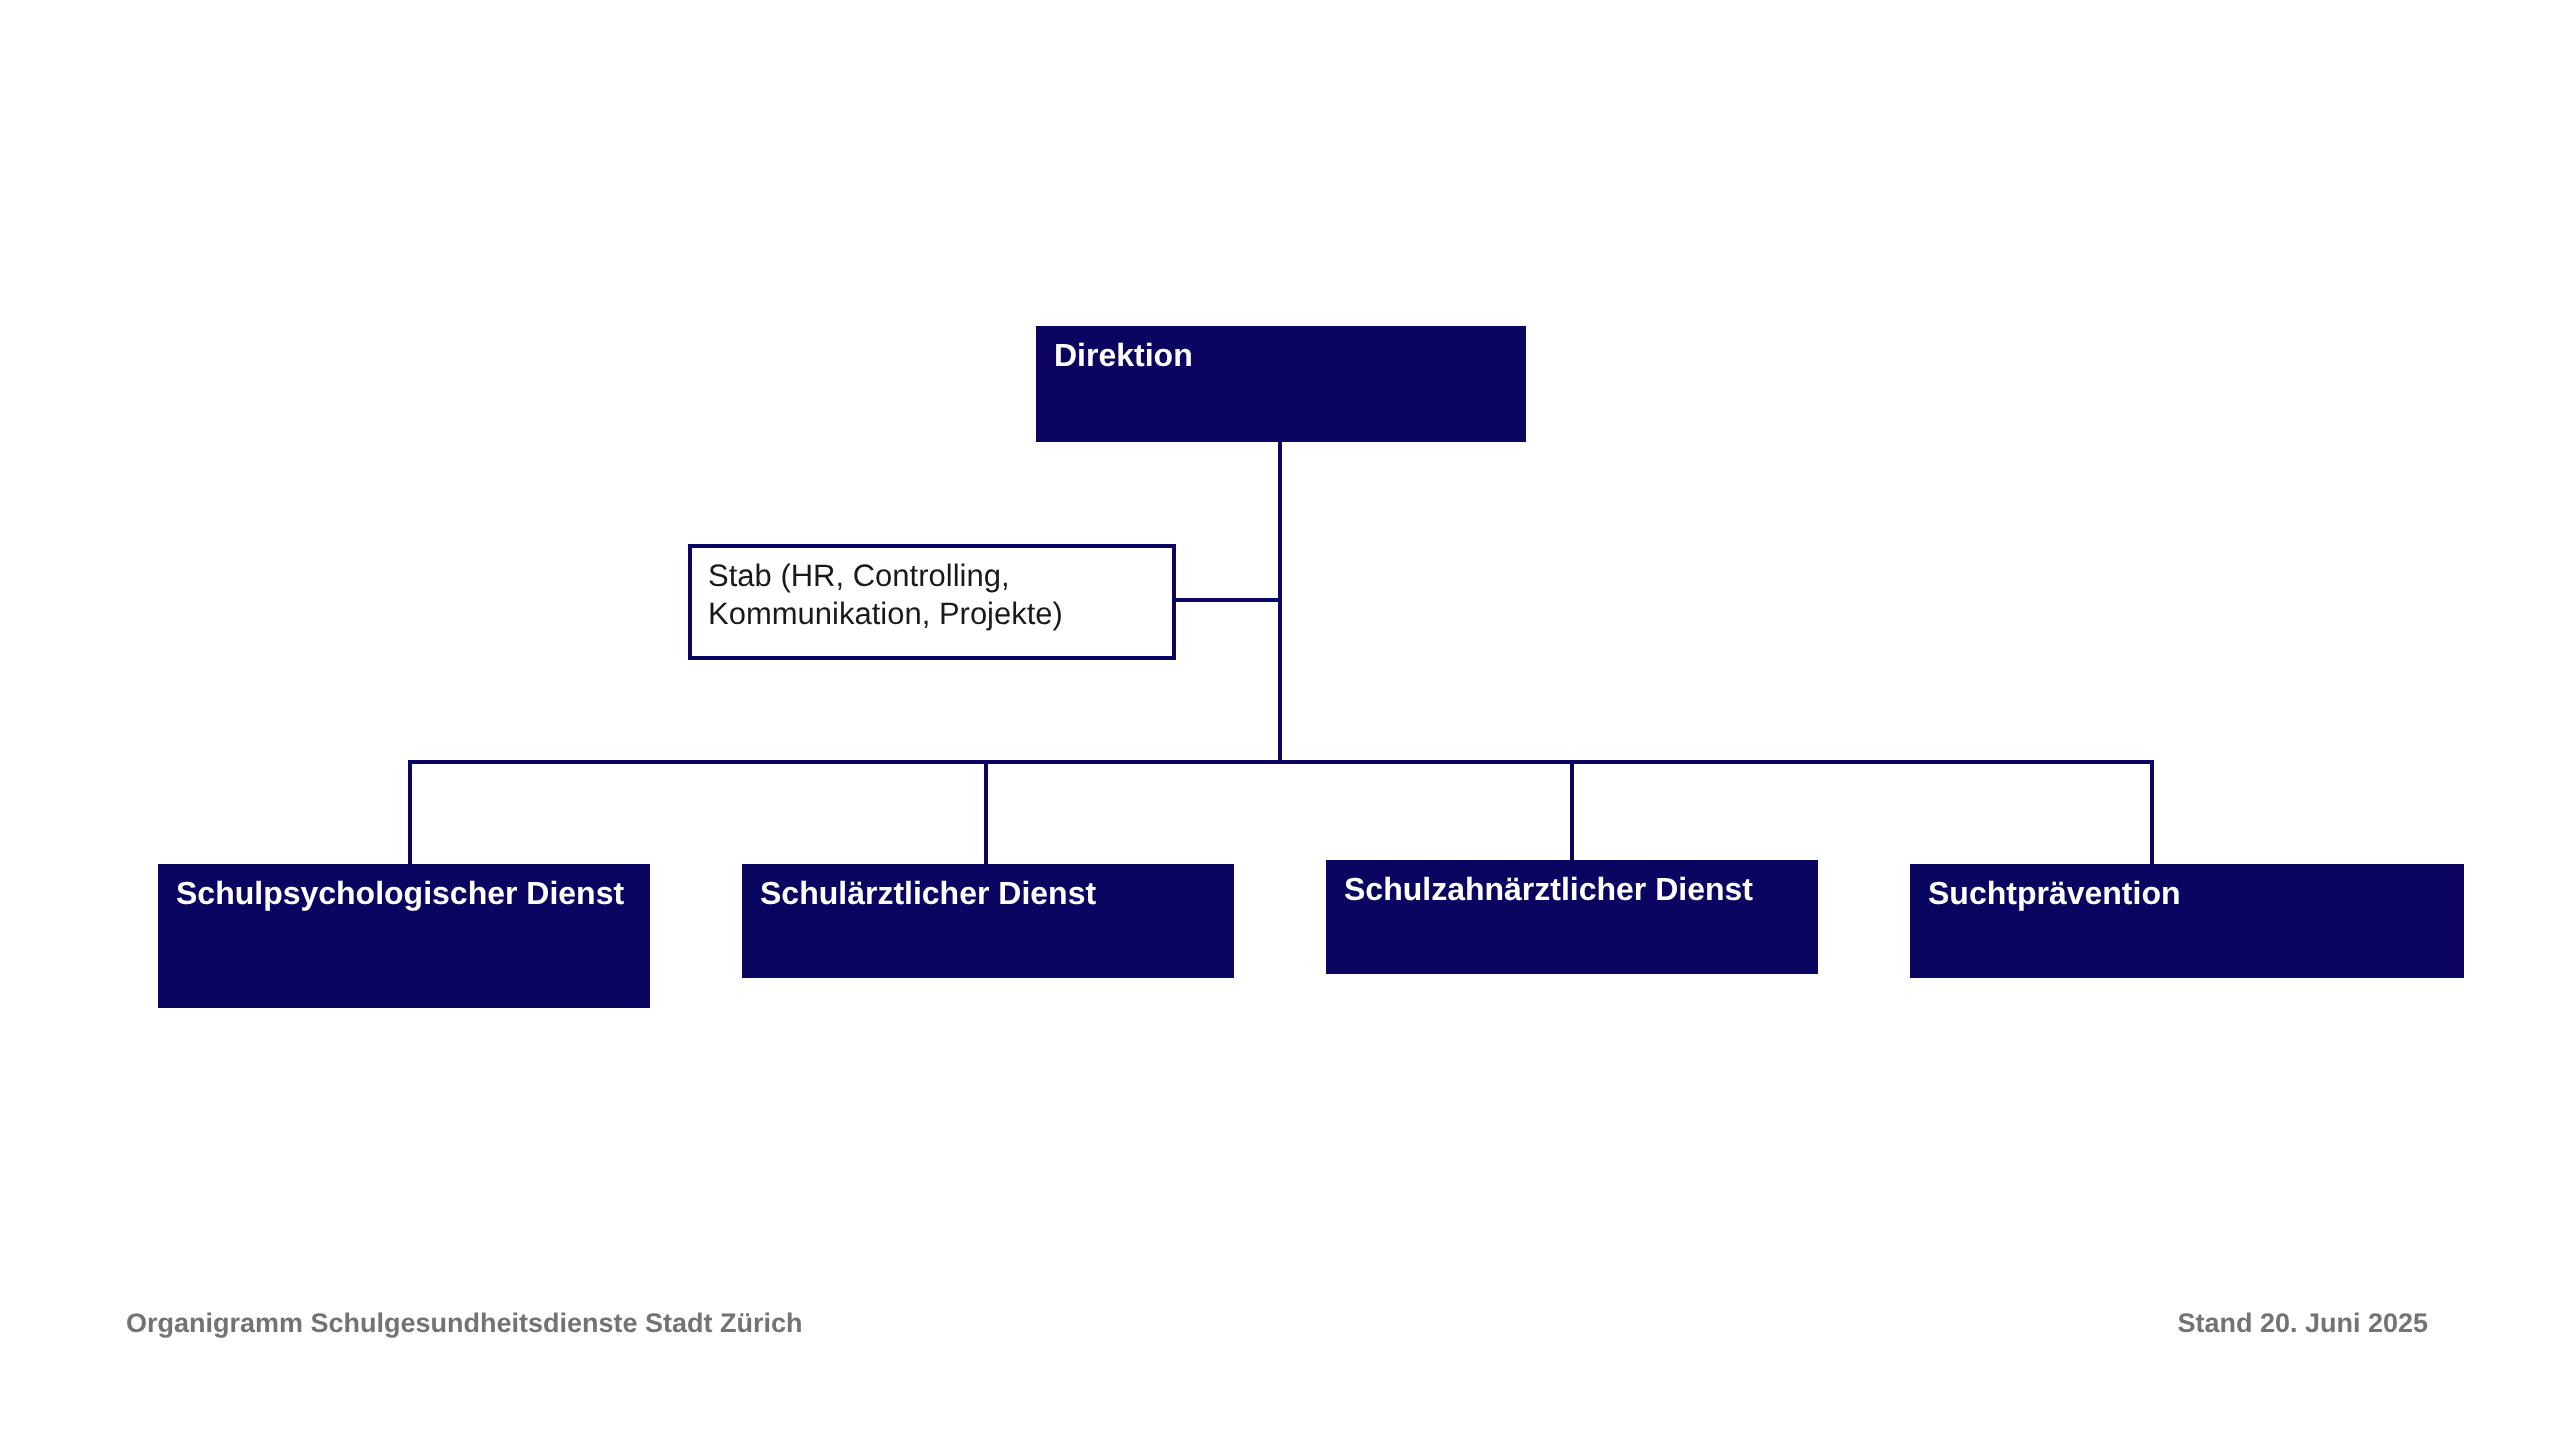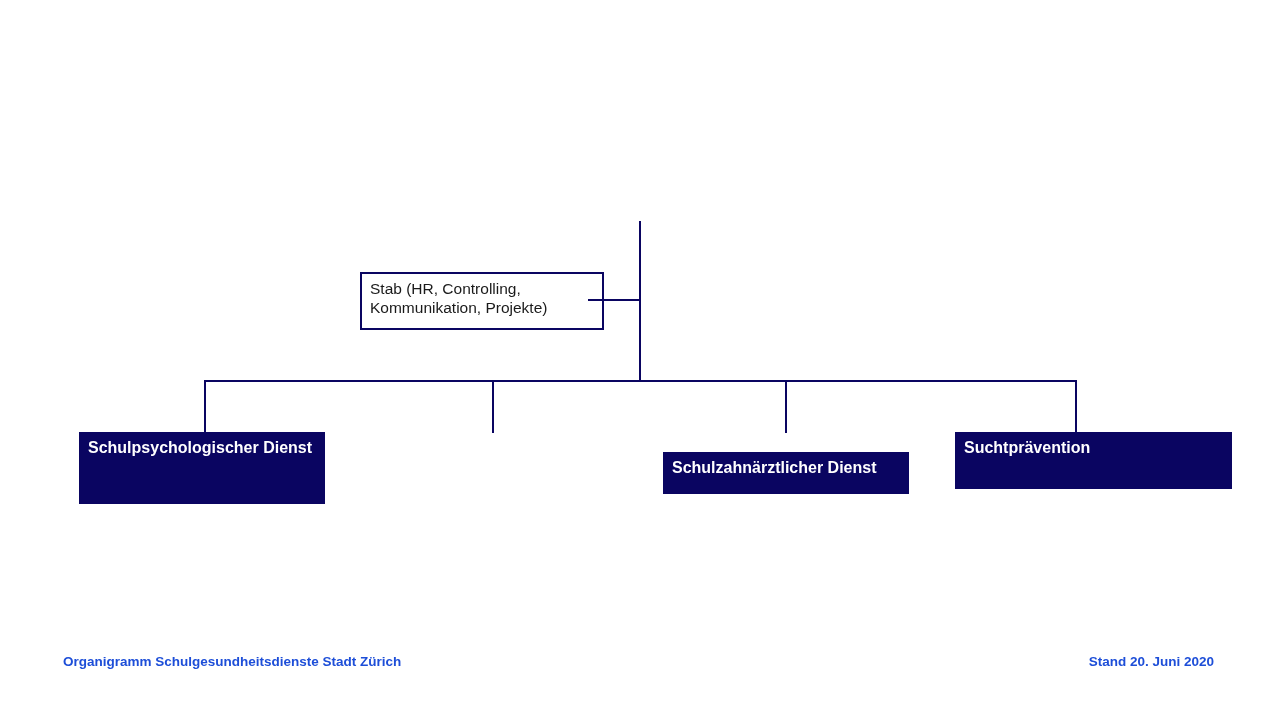--- a/index.html
+++ b/index.html
@@ -29,62 +29,67 @@
     background: #0a0561;
     color: #ffffff;
   }
   .org-box.outlined {
     background: #ffffff;
     border: 2px solid #0a0561;
     color: #1a1a1a;
     font-weight: 400;
     font-size: 15.5px;
     padding: 5px 8px;
-    margin-left: 16px;
   }
   .connector {
     position: absolute;
     background: #0a0561;
   }
   .footer-text {
     position: absolute;
     font-size: 13.5px;
     font-weight: 600;
-    color: #1d4ed8;
+    color: #737373;
     white-space: nowrap;
   }
 </style>
 </head>
 <body>
 
 <div class="canvas">
 
+  <div class="org-box filled" style="left: 518px; top: 163px; width: 245px;">
+    <span>Direktion</span>
+  </div>
 
   <div class="org-box outlined" style="left: 344px; top: 272px; width: 244px;">
     <span>Stab (HR, Controlling, Kommunikation, Projekte)</span>
   </div>
 
   <div class="connector" style="left: 639px; top: 221px; width: 2px; height: 160px;"></div>
   <div class="connector" style="left: 588px; top: 299px; width: 52px; height: 2px;"></div>
   <div class="connector" style="left: 204px; top: 380px; width: 873px; height: 2px;"></div>
   <div class="connector" style="left: 204px; top: 380px; width: 2px; height: 53px;"></div>
   <div class="connector" style="left: 492px; top: 380px; width: 2px; height: 53px;"></div>
   <div class="connector" style="left: 785px; top: 380px; width: 2px; height: 53px;"></div>
   <div class="connector" style="left: 1075px; top: 380px; width: 2px; height: 53px;"></div>
 
   <div class="org-box filled" style="left: 79px; top: 432px; height: 72px;">
     <span>Schulpsychologischer Dienst</span>
   </div>
 
+  <div class="org-box filled" style="left: 371px; top: 432px; height: 57px;">
+    <span>Schulärztlicher Dienst</span>
+  </div>
 
-  <div class="org-box filled" style="left: 663px; top: 452px; height: 42px;">
+  <div class="org-box filled" style="left: 663px; top: 430px; height: 57px;">
     <span>Schulzahnärztlicher Dienst</span>
   </div>
 
   <div class="org-box filled" style="left: 955px; top: 432px; width: 277px; height: 57px;">
     <span>Suchtprävention</span>
   </div>
 
   <div class="footer-text" style="left: 63px; top: 654px;">Organigramm Schulgesundheitsdienste Stadt Zürich</div>
 
-  <div class="footer-text" style="right: 66px; top: 654px;">Stand 20. Juni 2020</div>
+  <div class="footer-text" style="right: 66px; top: 654px;">Stand 20. Juni 2025</div>
 
 </div>
 
 </body></html>

